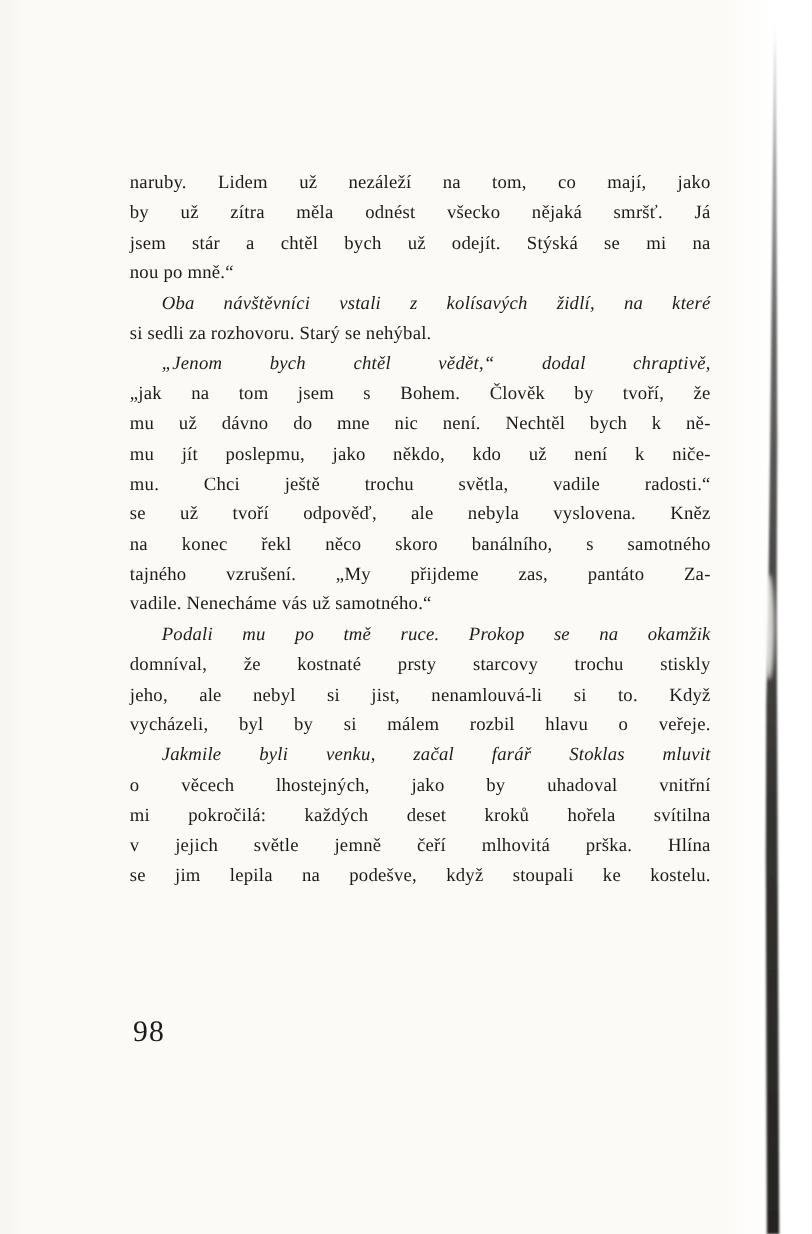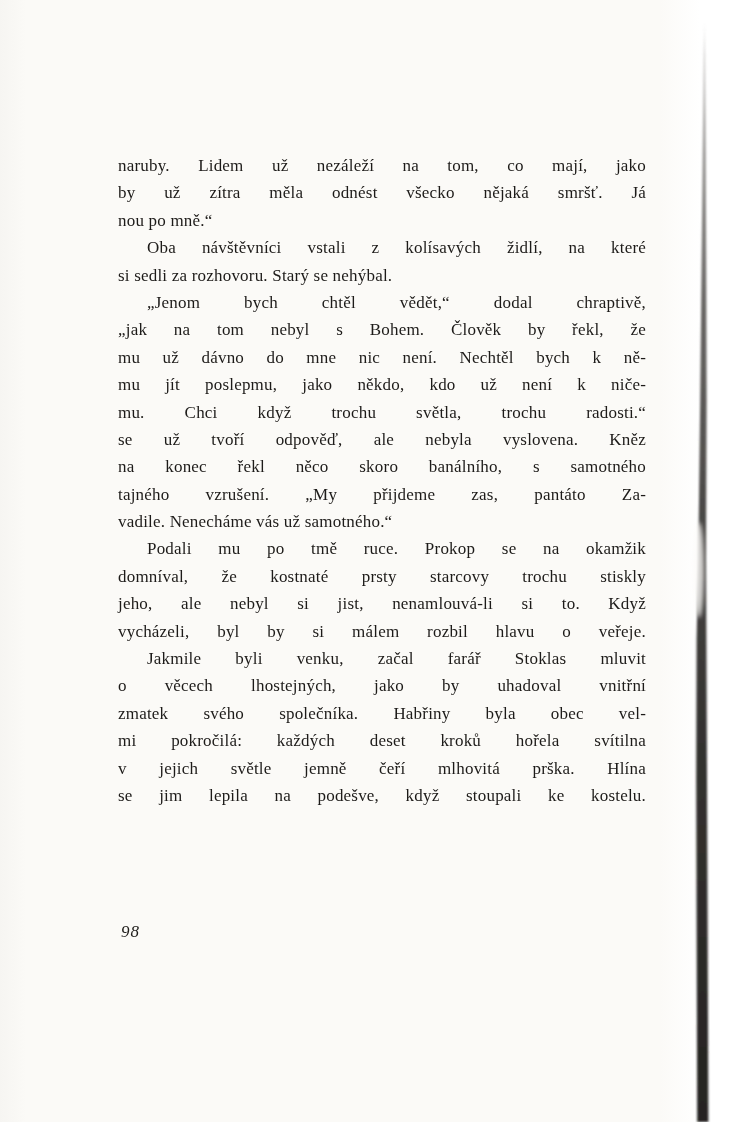--- a/index.html
+++ b/index.html
@@ -36,65 +36,65 @@
     height: 27.4px;
     white-space: nowrap;
   }
   .line.j {
     white-space: normal;
     text-align: justify;
     text-align-last: justify;
   }
   .line.indent {
     text-indent: 29px;
+    font-style: italic;
   }
   .page-number {
     position: absolute;
     left: 121px;
     top: 922px;
-    font-size: 17px;
+    font-size: 27px;
     letter-spacing: 1px;
-    font-style: italic;
   }
   .edge-shadow {
     position: absolute;
     left: 688px;
     top: 0;
     width: 50px;
     height: 1122px;
     pointer-events: none;
   }
 </style>
 </head>
 <body>
 
 <div class="page">
 
   <div class="text-block">
       <div class="line j">naruby. Lidem už nezáleží na tom, co mají, jako</div>
       <div class="line j">by už zítra měla odnést všecko nějaká smršť. Já</div>
+      <div class="line j">jsem stár a chtěl bych už odejít. Stýská se mi na</div>
       <div class="line">nou po mně.“</div>
       <div class="line indent j">Oba návštěvníci vstali z kolísavých židlí, na které</div>
       <div class="line">si sedli za rozhovoru. Starý se nehýbal.</div>
       <div class="line indent j">„Jenom bych chtěl vědět,“ dodal chraptivě,</div>
-      <div class="line j">„jak na tom nebyl s Bohem. Člověk by řekl, že</div>
+      <div class="line j">„jak na tom jsem s Bohem. Člověk by tvoří, že</div>
       <div class="line j">mu už dávno do mne nic není. Nechtěl bych k ně-</div>
       <div class="line j">mu jít poslepmu, jako někdo, kdo už není k niče-</div>
-      <div class="line j">mu. Chci když trochu světla, trochu radosti.“</div>
+      <div class="line j">mu. Chci ještě trochu světla, vadile radosti.“</div>
       <div class="line j">se už tvoří odpověď, ale nebyla vyslovena. Kněz</div>
       <div class="line j">na konec řekl něco skoro banálního, s samotného</div>
       <div class="line j">tajného vzrušení. „My přijdeme zas, pantáto Za-</div>
       <div class="line">vadile. Nenecháme vás už samotného.“</div>
       <div class="line indent j">Podali mu po tmě ruce. Prokop se na okamžik</div>
       <div class="line j">domníval, že kostnaté prsty starcovy trochu stiskly</div>
       <div class="line j">jeho, ale nebyl si jist, nenamlouvá-li si to. Když</div>
       <div class="line j">vycházeli, byl by si málem rozbil hlavu o veřeje.</div>
       <div class="line indent j">Jakmile byli venku, začal farář Stoklas mluvit</div>
       <div class="line j">o věcech lhostejných, jako by uhadoval vnitřní</div>
-      <div class="line j">zmatek svého společníka. Habřiny byla obec vel-</div>
       <div class="line j">mi pokročilá: každých deset kroků hořela svítilna</div>
       <div class="line j">v jejich světle jemně čeří mlhovitá prška. Hlína</div>
       <div class="line j">se jim lepila na podešve, když stoupali ke kostelu.</div>
     </div>
 
   <div class="page-number">98</div>
 
   <svg class="edge-shadow" width="50" height="1122" viewBox="0 0 50 1122" xmlns="http://www.w3.org/2000/svg">
     <defs>
       <linearGradient id="bandgrad" x1="0" y1="0" x2="0" y2="1">

